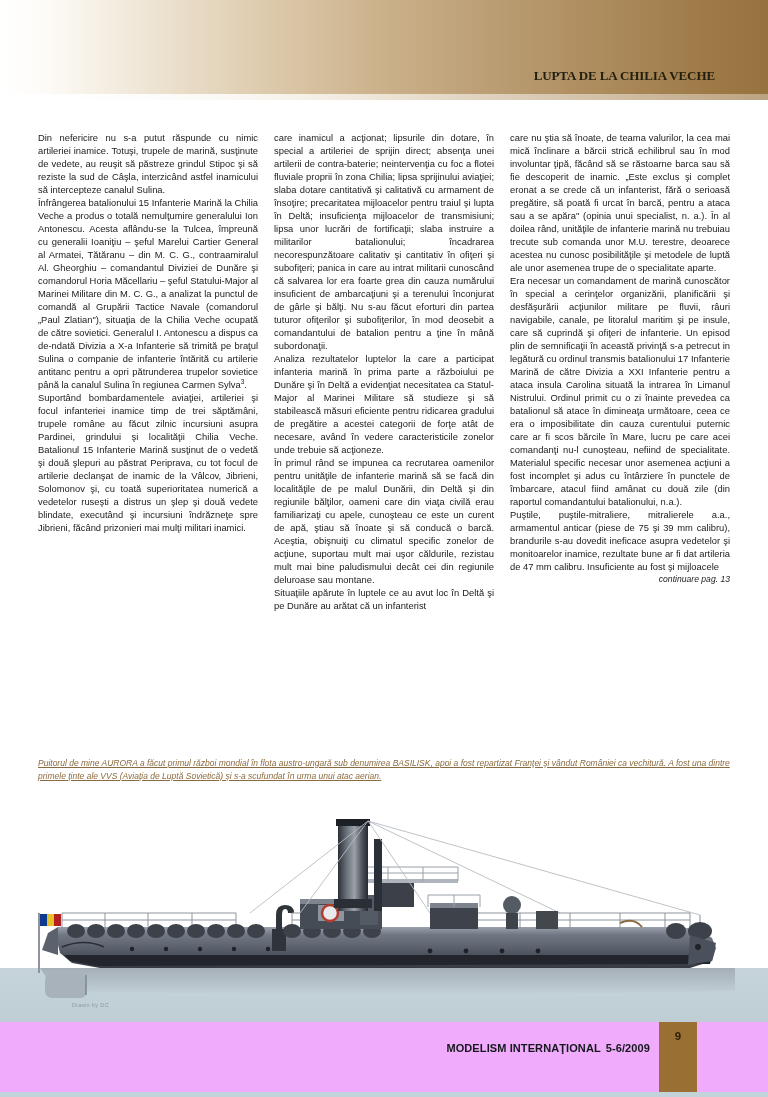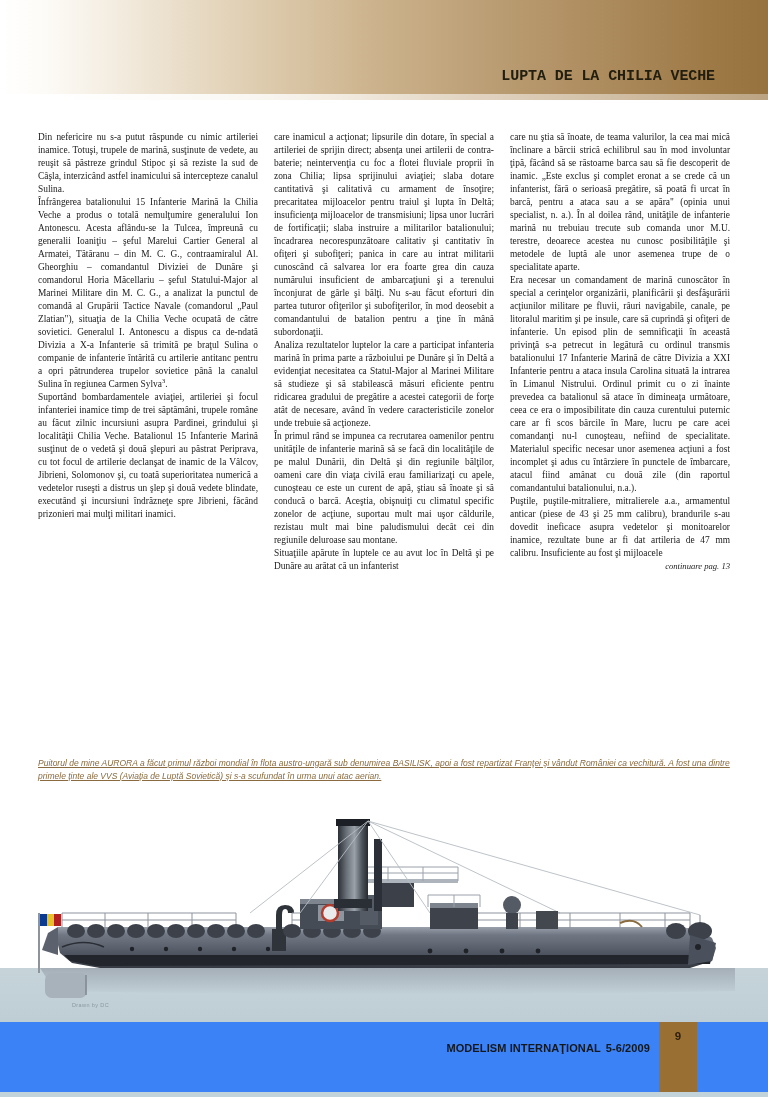--- a/index.html
+++ b/index.html
@@ -46,44 +46,44 @@
     background: linear-gradient(to right,
         rgba(255,255,255,1) 0%,
         rgba(255,255,255,0.85) 30%,
         rgba(255,255,255,0.55) 60%,
         rgba(255,255,255,0.35) 100%);
   }
   #header-title {
     position: absolute;
     right: 53px;
     top: 68px;
-    font-size: 15px;
+    font-size: 13px;
     font-weight: bold;
     letter-spacing: -0.1px;
     color: #231f10;
-    font-family: Liberation Mono, monospace;
+    font-family: Liberation Serif, serif;
     white-space: nowrap;
   }
 
   
   #columns {
     position: absolute;
     left: 38px;
     top: 131px;
     width: 694px;
     display: flex;
     gap: 16px;
   }
   .column {
     width: 220px;
     font-size: 9.4px;
     line-height: 13.0px;
     color: #1b1b1b;
     text-align: justify;
-    font-family: Liberation Serif, serif;
+    font-family: Liberation Sans, sans-serif;
     -webkit-hyphens: none;
     hyphens: none;
   }
   .column p {
     margin: 0;
   }
   .column p + p {
     margin-top: 0;
   }
   .column sup {
@@ -122,21 +122,21 @@
   }
   #illo-svg { display: block; }
 
   
   #footer {
     position: absolute;
     left: 0;
     top: 1022px;
     width: 768px;
     height: 75px;
-    background: #3b82f6;
+    background: #f0abfc;
   }
   #footer-magazine {
     position: absolute;
     right: 118px;
     top: 20px;
     font-size: 11px;
     font-weight: bold;
     color: #14181c;
     letter-spacing: 0.1px;
     white-space: nowrap;
@@ -195,21 +195,21 @@
     <div class="column">
       <p>care inamicul a acţionat; lipsurile din dotare, în special a artileriei de sprijin direct; absenţa unei artilerii de contra-baterie; neintervenţia cu foc a flotei fluviale proprii în zona Chilia; lipsa sprijinului aviaţiei; slaba dotare cantitativă şi calitativă cu armament de însoţire; precaritatea mijloacelor pentru traiul şi lupta în Deltă; insuficienţa mijloacelor de transmisiuni; lipsa unor lucrări de fortificaţii; slaba instruire a militarilor batalionului; încadrarea necorespunzătoare calitativ şi cantitativ în ofiţeri şi subofiţeri; panica in care au intrat militarii cunoscând că salvarea lor era foarte grea din cauza numărului insuficient de ambarcaţiuni şi a terenului înconjurat de gârle şi bălţi. Nu s-au făcut eforturi din partea tuturor ofiţerilor şi subofiţerilor, în mod deosebit a comandantului de batalion pentru a ţine în mână subordonaţii.</p>
       <p>Analiza rezultatelor luptelor la care a participat infanteria marină în prima parte a războiului pe Dunăre şi în Deltă a evidenţiat necesitatea ca Statul-Major al Marinei Militare să studieze şi să stabilească măsuri eficiente pentru ridicarea gradului de pregătire a acestei categorii de forţe atât de necesare, având în vedere caracteristicile zonelor unde trebuie să acţioneze.</p>
       <p>În primul rând se impunea ca recrutarea oamenilor pentru unităţile de infanterie marină să se facă din localităţile de pe malul Dunării, din Deltă şi din regiunile bălţilor, oameni care din viaţa civilă erau familiarizaţi cu apele, cunoşteau ce este un curent de apă, ştiau să înoate şi să conducă o barcă. Aceştia, obişnuiţi cu climatul specific zonelor de acţiune, suportau mult mai uşor căldurile, rezistau mult mai bine paludismului decât cei din regiunile deluroase sau montane.</p>
       <p>Situaţiile apărute în luptele ce au avut loc în Deltă şi pe Dunăre au arătat că un infanterist</p>
     </div>
 
     <div class="column">
       <p>care nu ştia să înoate, de teama valurilor, la cea mai mică înclinare a bărcii strică echilibrul sau în mod involuntar ţipă, făcând să se răstoarne barca sau să fie descoperit de inamic. „Este exclus şi complet eronat a se crede că un infanterist, fără o serioasă pregătire, să poată fi urcat în barcă, pentru a ataca sau a se apăra" (opinia unui specialist, n. a.). În al doilea rând, unităţile de infanterie marină nu trebuiau trecute sub comanda unor M.U. terestre, deoarece acestea nu cunosc posibilităţile şi metodele de luptă ale unor asemenea trupe de o specialitate aparte.</p>
       <p>Era necesar un comandament de marină cunoscător în special a cerinţelor organizării, planificării şi desfăşurării acţiunilor militare pe fluvii, râuri navigabile, canale, pe litoralul maritim şi pe insule, care să cuprindă şi ofiţeri de infanterie. Un episod plin de semnificaţii în această privinţă s-a petrecut in legătură cu ordinul transmis batalionului 17 Infanterie Marină de către Divizia a XXI Infanterie pentru a ataca insula Carolina situată la intrarea în Limanul Nistrului. Ordinul primit cu o zi înainte prevedea ca batalionul să atace în dimineaţa următoare, ceea ce era o imposibilitate din cauza curentului puternic care ar fi scos bărcile în Mare, lucru pe care acei comandanţi nu-l cunoşteau, nefiind de specialitate. Materialul specific necesar unor asemenea acţiuni a fost incomplet şi adus cu întârziere în punctele de îmbarcare, atacul fiind amânat cu două zile (din raportul comandantului batalionului, n.a.).</p>
-      <p>Puştile, puştile-mitraliere, mitralierele a.a., armamentul anticar (piese de 43 şi 25 mm calibru), brandurile s-au dovedit ineficace asupra vedetelor şi monitoarelor inamice, rezultate bune ar fi dat artileria de 47 mm calibru. Insuficiente au fost şi mijloacele</p>
+      <p>Puştile, puştile-mitraliere, mitralierele a.a., armamentul anticar (piese de 75 şi 39 mm calibru), brandurile s-au dovedit ineficace asupra vedetelor şi monitoarelor inamice, rezultate bune ar fi dat artileria de 47 mm calibru. Insuficiente au fost şi mijloacele</p>
       <p class="cont-note">continuare pag. 13</p>
     </div>
 
   </div>
 
   <div id="caption">Puitorul de mine AURORA a făcut primul război mondial în flota austro-ungară sub denumirea BASILISK, apoi a fost repartizat Franţei şi vândut României ca vechitură. A fost una dintre primele ţinte ale VVS (Aviaţia de Luptă Sovietică) şi s-a scufundat în urma unui atac aerian.</div>
 
   <div id="illustration">
     <svg id="illo-svg" width="768" height="245" viewBox="0 0 768 245" xmlns="http://www.w3.org/2000/svg">
       <defs>

